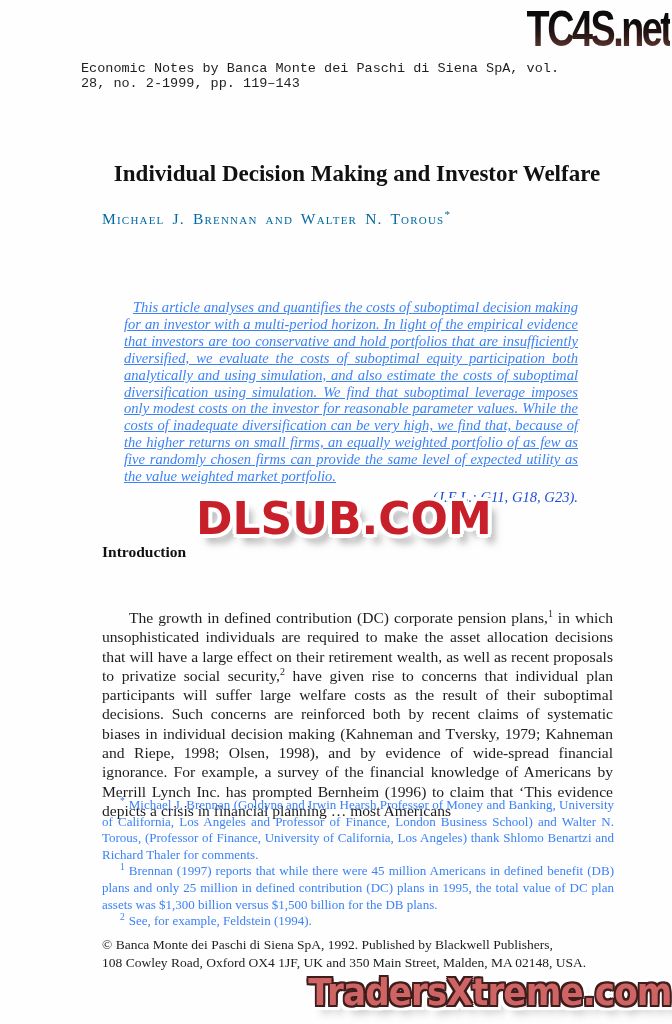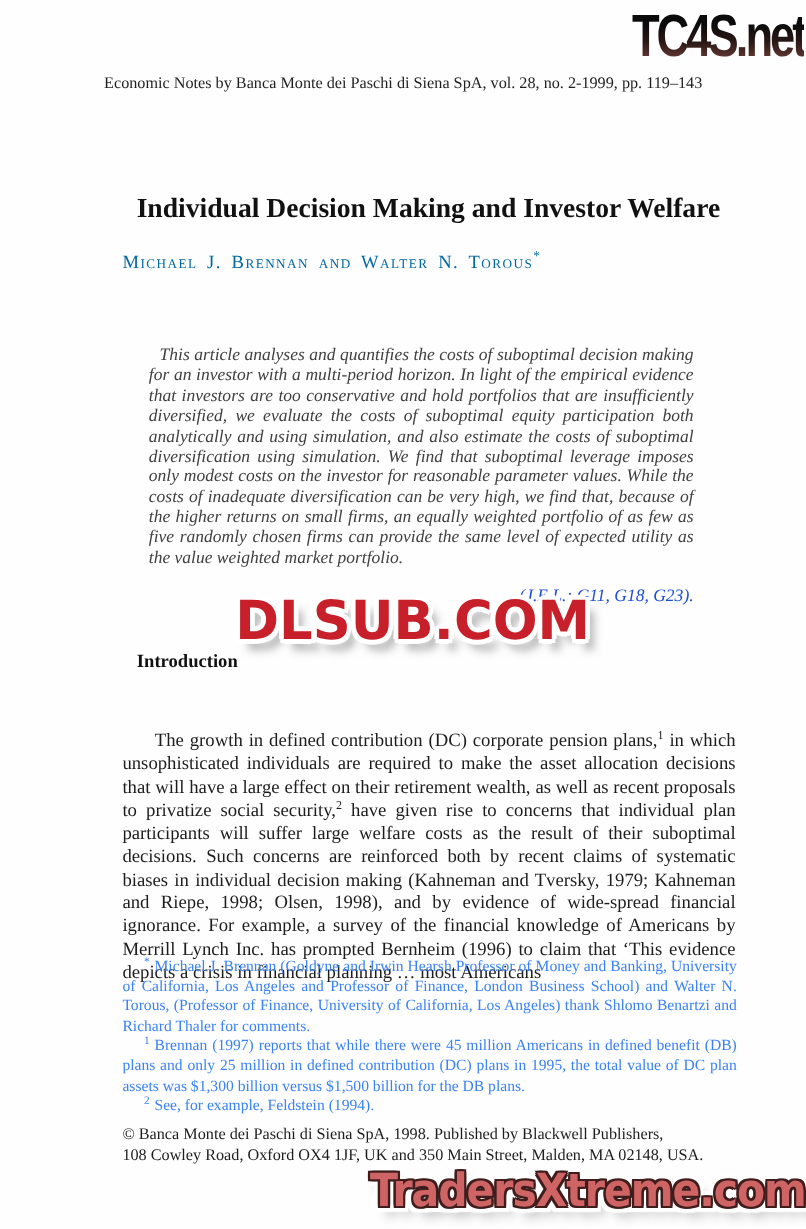--- a/index.html
+++ b/index.html
@@ -9,51 +9,51 @@
     font-family:"Liberation Serif", serif;
     color:#1b1b1b;
     position:relative;
     overflow:hidden;
   }
   .page{position:relative;width:672px;height:1024px;background:#fefefe;}
 
   
   .journal-line{
     position:absolute;top:61px;left:81px;width:510px;
-    text-align:center;font-size:13.5px;color:#1f1f1f;
+    text-align:left;font-size:13.5px;color:#1f1f1f;font-family:Liberation Mono, monospace;
   }
 
   
   .title{
     position:absolute;top:160px;left:102px;width:510px;
     text-align:center;font-size:23px;font-weight:bold;line-height:28px;
     color:#111;
   }
   .authors{
     position:absolute;top:208px;left:102px;width:510px;
     text-align:left;font-variant:small-caps;font-size:15.5px;
     letter-spacing:1.2px;color:#0369a1;word-spacing:3px;
   }
   .authors sup{font-variant:normal;font-size:11px;letter-spacing:0;}
 
   
   .abstract{
-    position:absolute;top:288px;left:124px;width:454px;
+    position:absolute;top:299px;left:124px;width:454px;
     font-style:italic;font-size:14.6px;line-height:16.9px;
-    text-align:justify;text-indent:9px;color:#404040;
+    text-align:justify;text-indent:9px;color:#3b82f6;text-decoration:underline;
   }
   .jel-line{
     position:absolute;top:489px;left:124px;width:454px;
     font-style:italic;font-size:14.6px;text-align:right;color:#1d4ed8;
   }
 
   
   .section-heading{
     position:absolute;top:543px;left:102px;width:510px;
-    font-weight:bold;font-size:15.5px;color:#111;margin-left:12px;
+    font-weight:bold;font-size:15.5px;color:#111;
   }
   .body-para{
     position:absolute;top:577px;left:102px;width:511px;
     font-size:15.6px;line-height:19.3px;text-align:justify;
     text-indent:27px;color:#1d1d1d;margin-top:31px;
   }
   .fn-ref{font-size:10px;line-height:0;}
 
   
   .footnotes{
@@ -145,19 +145,19 @@
     </div>
     <div class="footnote">
       <sup>1</sup><span>Brennan (1997) reports that while there were 45 million Americans in defined benefit (DB) plans and only 25 million in defined contribution (DC) plans in 1995, the total value of DC plan assets was $1,300 billion versus $1,500 billion for the DB plans.</span>
     </div>
     <div class="footnote">
       <sup>2</sup><span>See, for example, Feldstein (1994).</span>
     </div>
   </div>
 
   <div class="copyright">
-    <div>© Banca Monte dei Paschi di Siena SpA, 1998. Published by Blackwell Publishers,</div>
+    <div>© Banca Monte dei Paschi di Siena SpA, 1992. Published by Blackwell Publishers,</div>
     <div>108 Cowley Road, Oxford OX4 1JF, UK and 350 Main Street, Malden, MA 02148, USA.</div>
   </div>
 
   <div class="wm-bottom">TradersXtreme.com</div>
 
 </div>
 
 </body></html>

